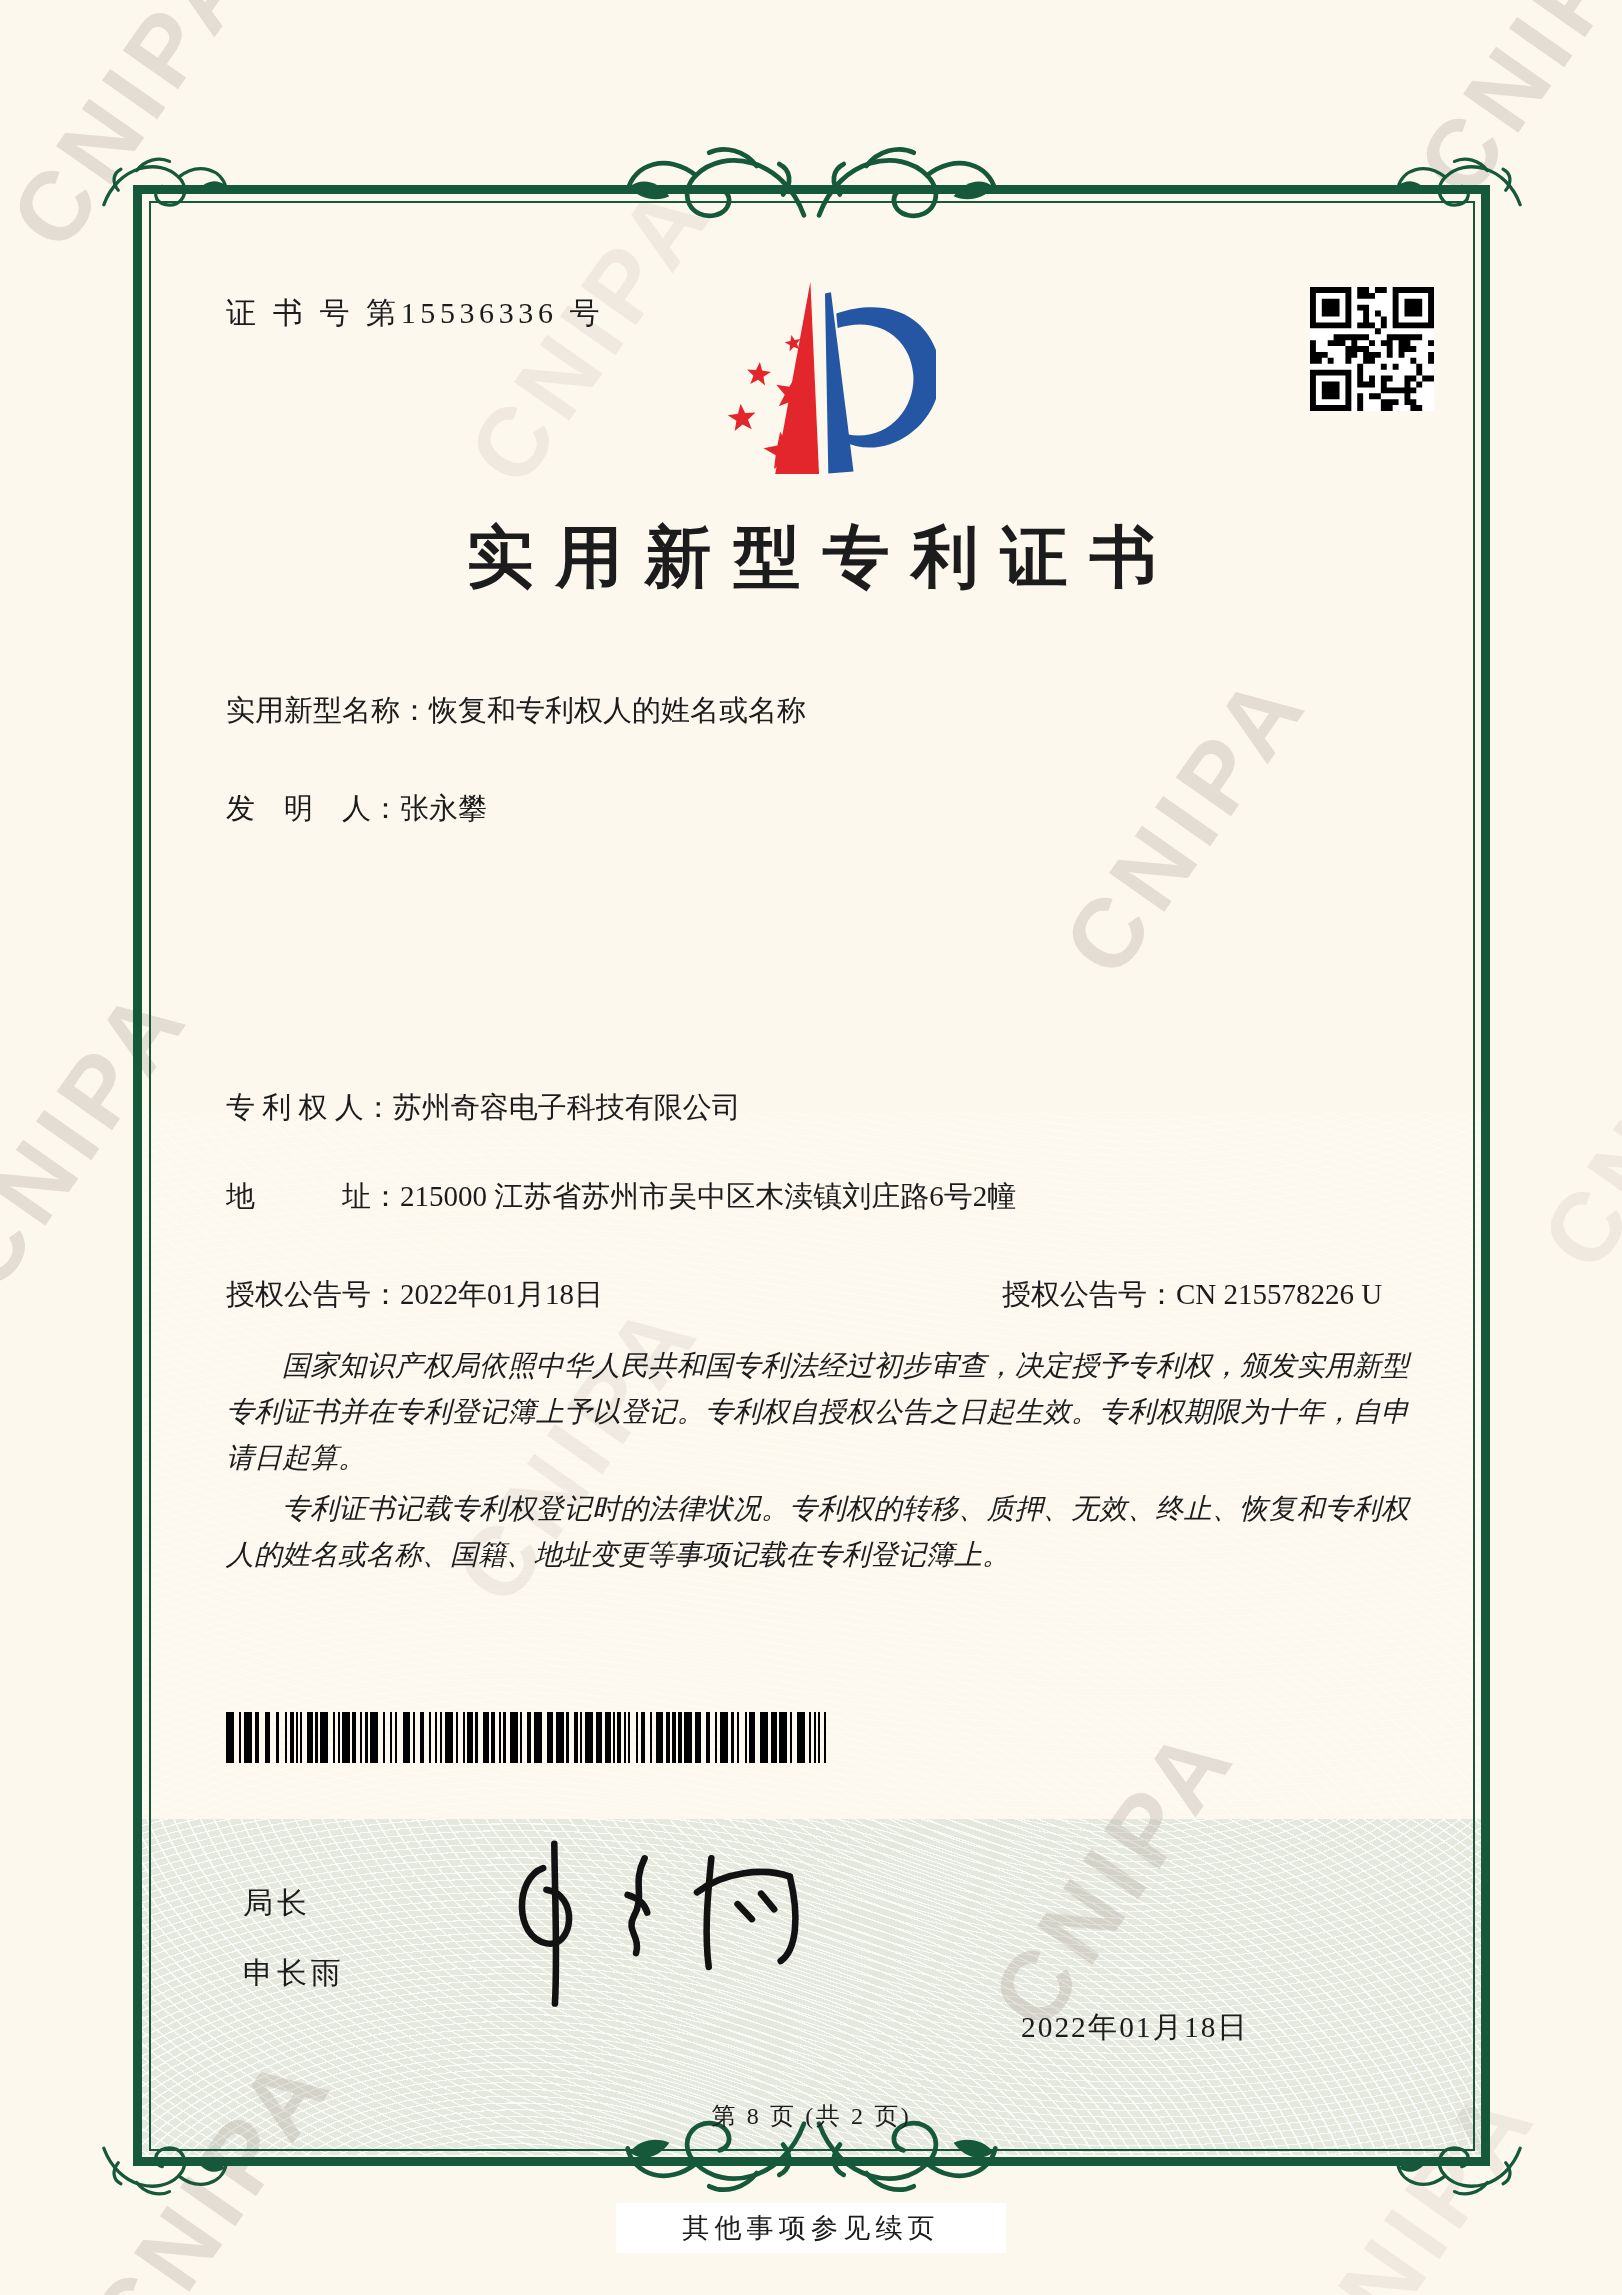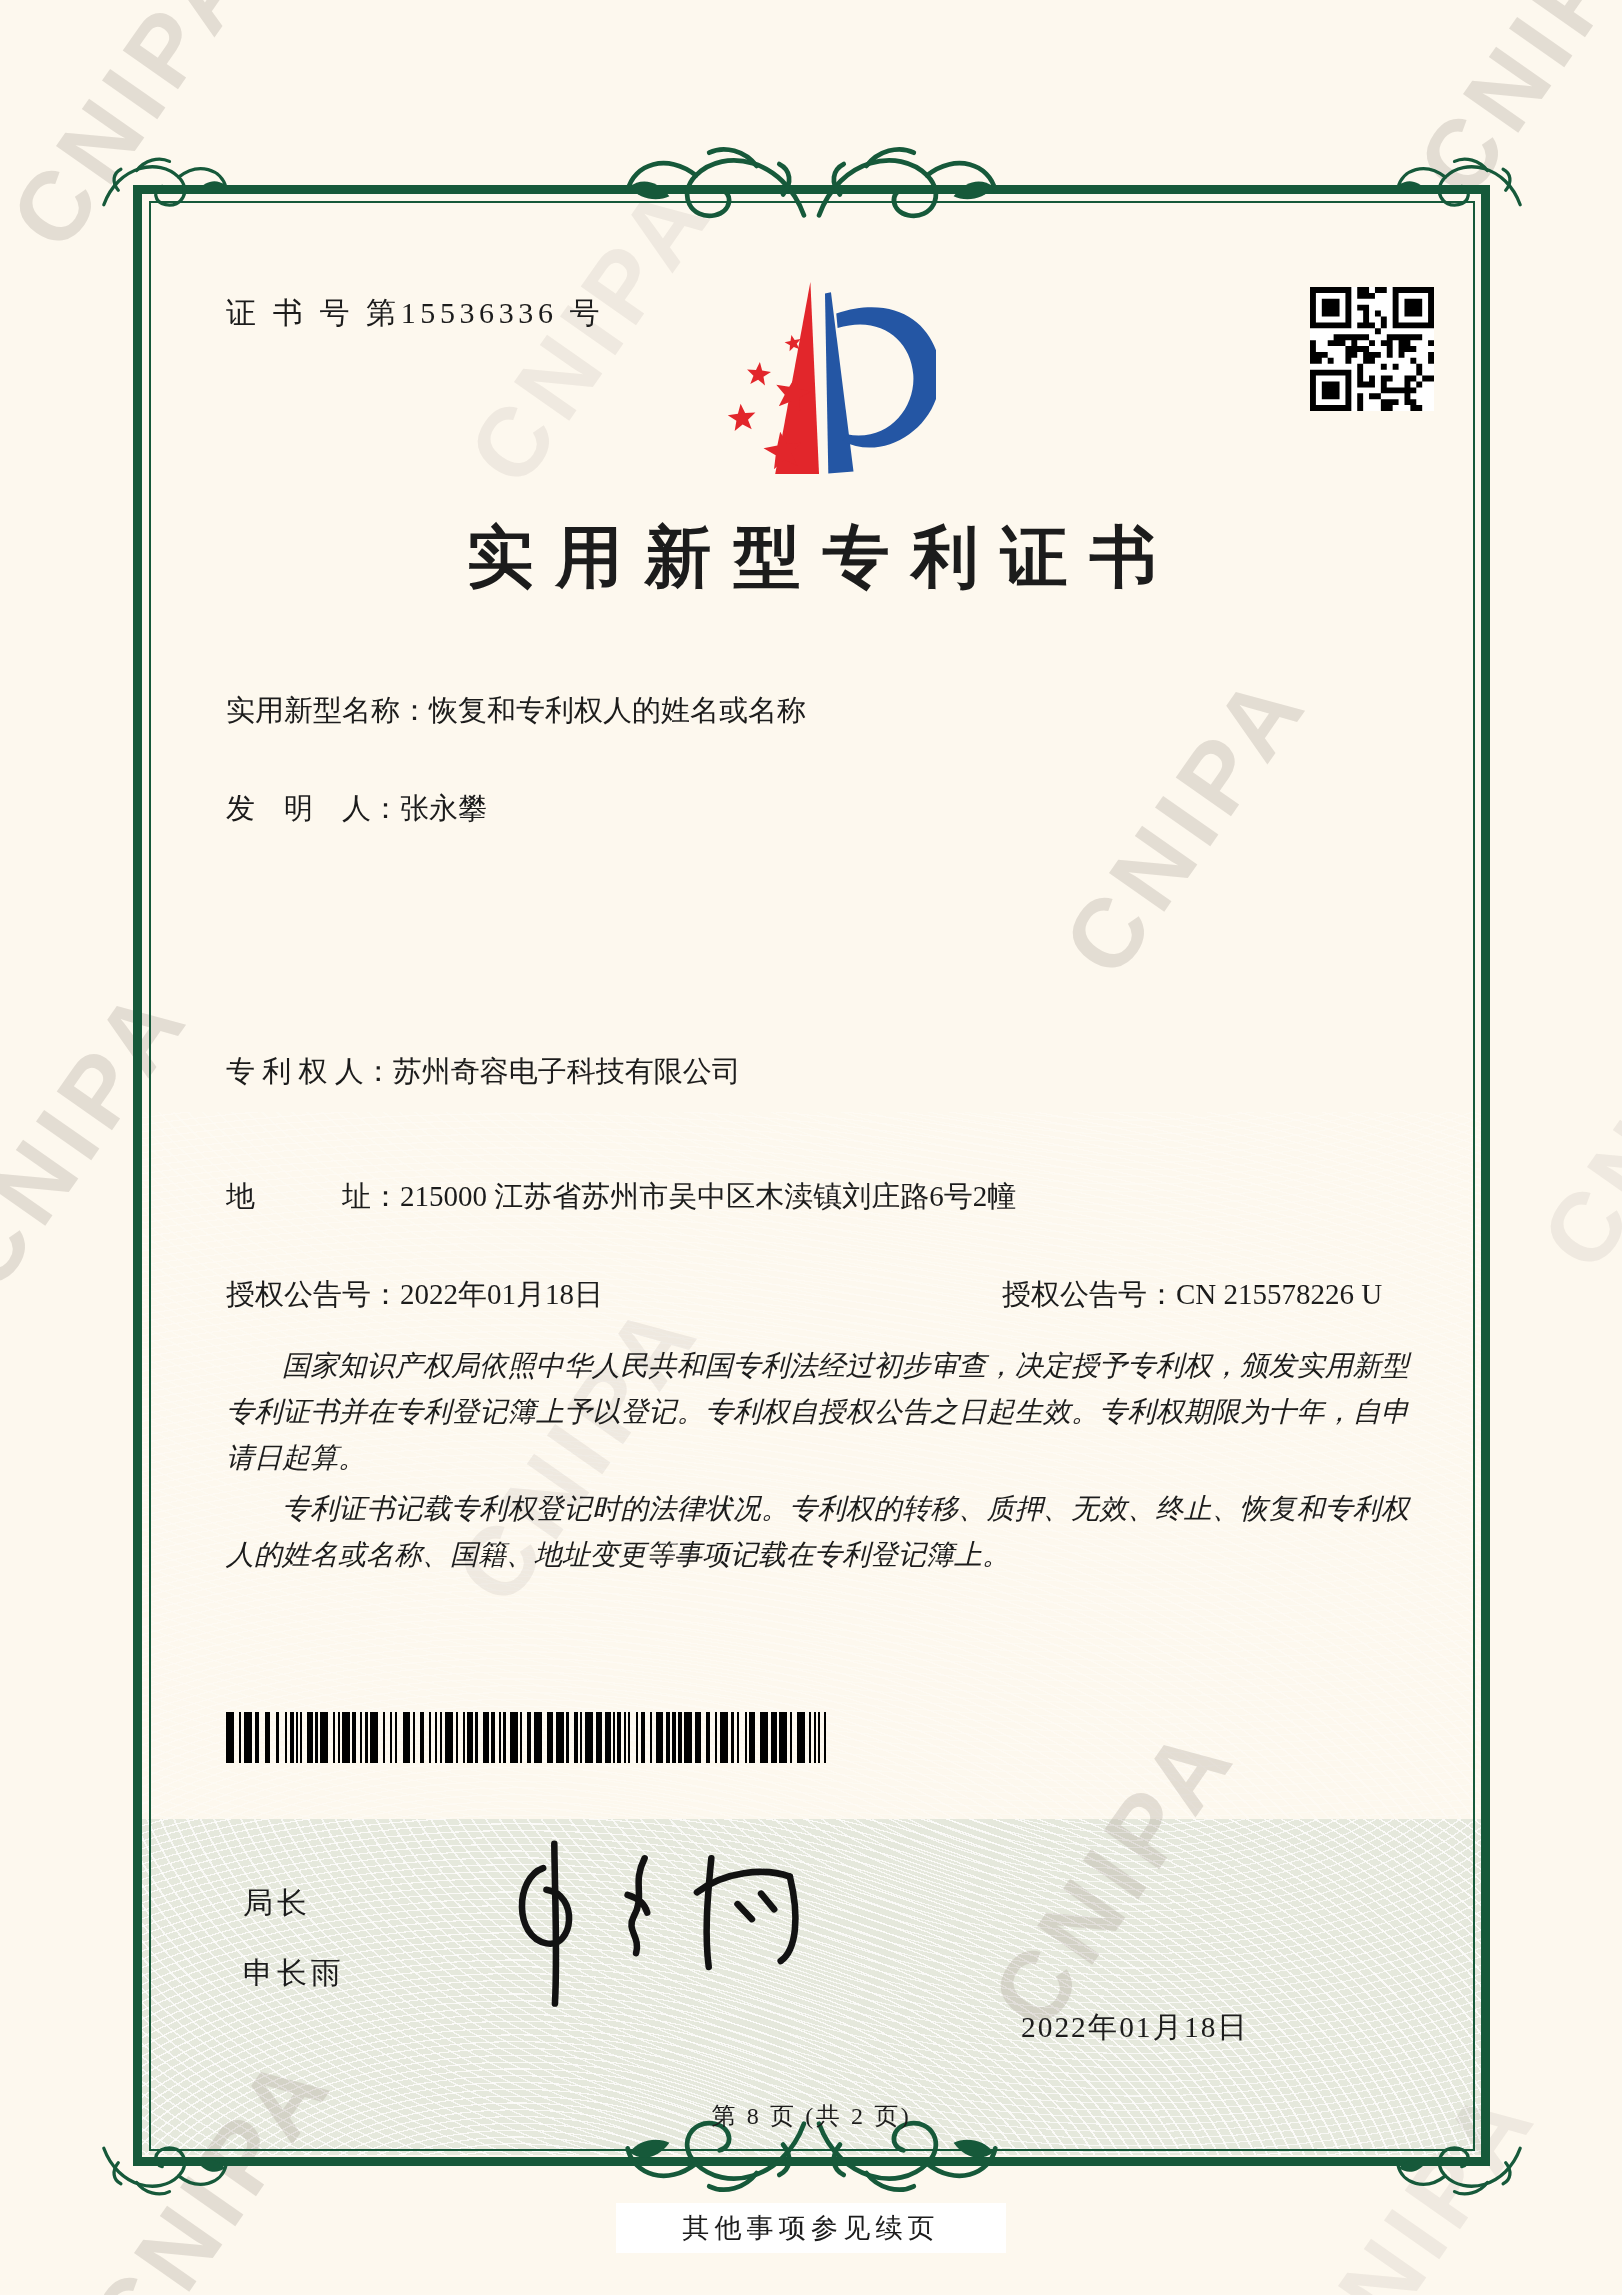--- a/index.html
+++ b/index.html
@@ -34,21 +34,21 @@
 
   .cert-no{position:absolute;left:226px;top:293px;font-size:30px;letter-spacing:4.6px;}
   .logo{position:absolute;left:710px;top:275px;width:226px;height:219px;}
   .qr{position:absolute;left:1310px;top:287px;width:124px;height:124px;background:#fff;}
 
   .title{position:absolute;left:0;top:512px;width:1623px;text-align:center;
     font-size:67px;font-weight:bold;letter-spacing:22px;padding-left:22px;box-sizing:border-box;}
 
   .row{position:absolute;left:226px;font-size:29px;white-space:nowrap;}
   .r0{top:691px;} .r1{top:789px;} .r2{top:885px;} .r3{top:980px;}
-  .r4{top:1052px;} .r5{top:1177px;} .r6{top:1275px;}
+  .r4{top:1088px;} .r5{top:1177px;} .r6{top:1275px;}
   .grant-no{position:absolute;left:1002px;top:1275px;font-size:29px;white-space:nowrap;}
 
   .bodytext{position:absolute;left:226px;top:1343px;width:1183px;font-size:28px;
     line-height:46px;text-align:justify;}
   .bodytext p{margin:0 0 5.2px 0;text-indent:2em;font-style:italic;}
 
   .barcode{position:absolute;left:226px;top:1712px;width:605px;height:51px;display:flex;}
   .barcode i{display:block;height:100%;}
 
   .sig-title{position:absolute;left:243px;top:1883px;font-size:30px;

